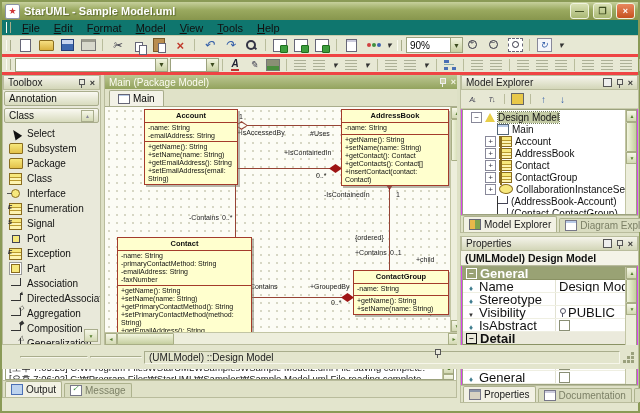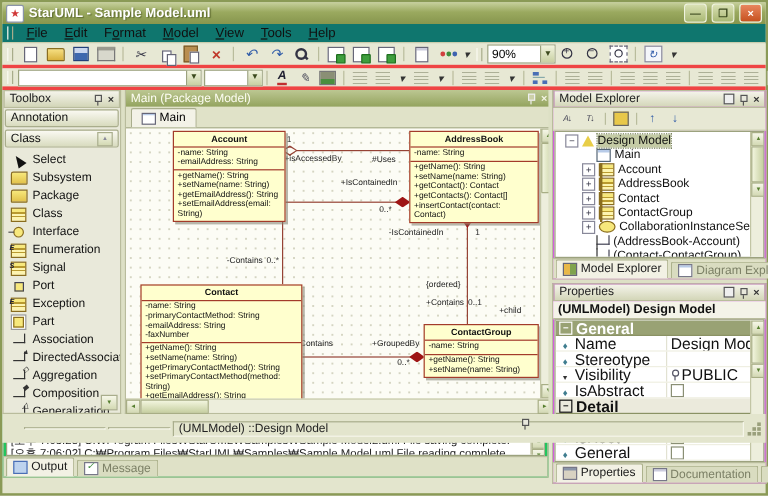--- a/index.html
+++ b/index.html
@@ -190,21 +190,21 @@
   .plabel{width:76px;flex:none;overflow:hidden;white-space:nowrap}
   .pvalue{flex:1;border-left:1px solid #E2E2D2;height:100%;display:flex;align-items:center;padding-left:3px;gap:3px;overflow:hidden;white-space:nowrap}
   .chkbox{display:none;width:9px;height:9px;border:1px solid #8A8F75;background:#fff;flex:none}
   .prow.chk .chkbox{display:block}
   .vico{display:none;width:6px;height:9px;position:relative;flex:none}
   .prow.vis .vico{display:block}
   .vico::before{content:"";position:absolute;left:1px;top:0;width:4px;height:4px;border:1px solid #556;border-radius:50%}
   .vico::after{content:"";position:absolute;left:3px;top:5px;width:1px;height:4px;background:#556}
   .pscroll{width:10px;flex:none;background:#EDEEDC;border-left:1px solid #C2C5A4;display:flex;flex-direction:column}
   
-  .output{height:52px;flex:none;background:#22c55e;border:1px solid #B9BC9C;border-top:none;display:flex;flex-direction:column}
+  .output{height:52px;flex:none;background:#ffffff;border:1px solid #B9BC9C;border-top:none;display:flex;flex-direction:column}
   .ologwrap{flex:1;display:flex;margin:1px 2px 0 2px;background:#fff;border:1px solid #9CA27E;overflow:hidden}
   .olog{flex:1;font-size:9.5px;line-height:11px;padding:0 3px;color:#222;overflow:hidden;white-space:nowrap}
   .oscroll{width:10px;flex:none;background:#EDEEDC;border-left:1px solid #C2C5A4;display:flex;flex-direction:column}
   
   .statusbar{height:20px;flex:none;background:#E3E5CD;display:flex;gap:2px;padding:2px 2px 2px 18px;align-items:center}
   .sseg{border:1px solid;border-color:#A9AD8C #F6F6EA #F6F6EA #A9AD8C;display:flex;align-items:center;padding:0 4px;font-size:10px;color:#222;white-space:nowrap;overflow:hidden}
   .sseg.s1{width:58px;flex:none}.sseg.s2{width:42px;flex:none}.sseg.s3{flex:1}
   .sgrip{width:14px;flex:none;position:relative}
   .sgrip::before{content:"";position:absolute;right:2px;bottom:2px;width:3px;height:3px;background:#9AA07C;box-shadow:-4px 4px 0 #9AA07C,0 4px 0 #9AA07C,-8px 8px 0 #9AA07C,-4px 8px 0 #9AA07C,0 8px 0 #9AA07C}
 </style>

